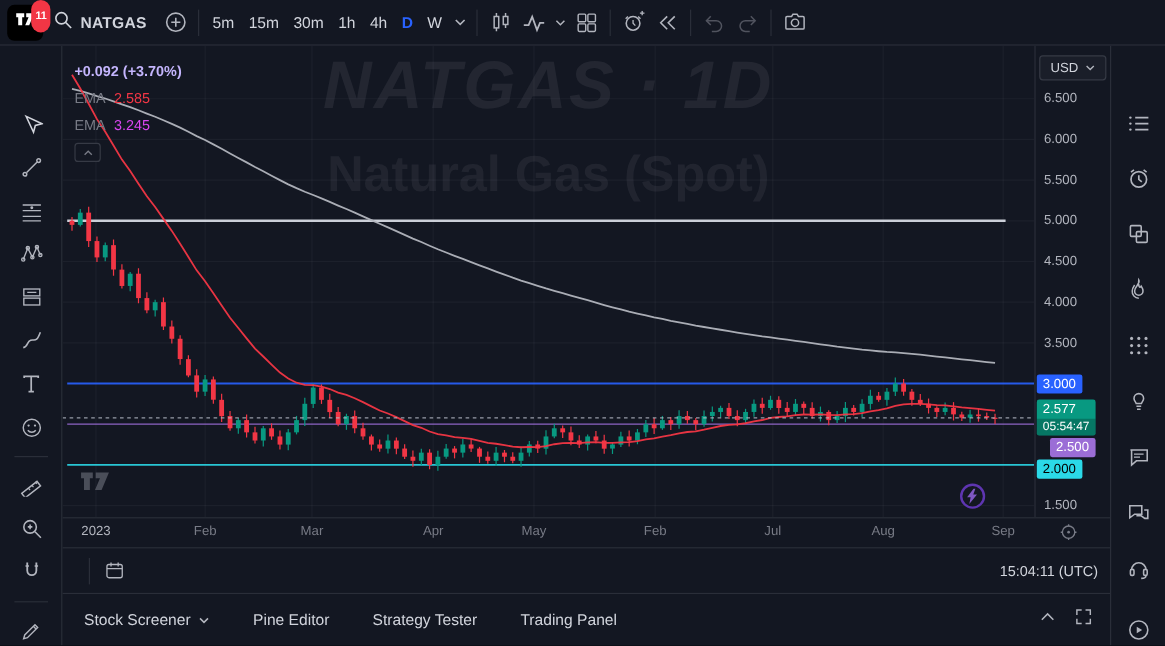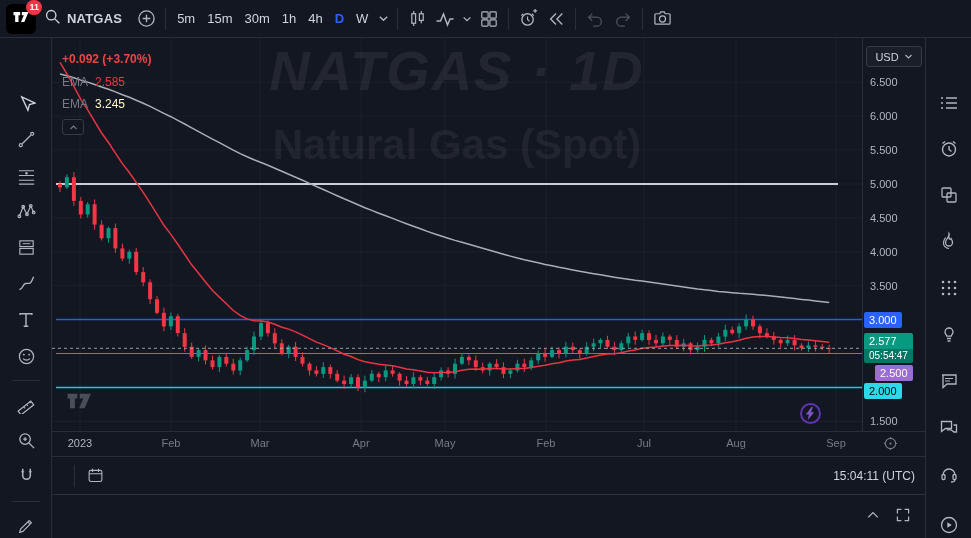--- a/index.html
+++ b/index.html
@@ -9,21 +9,21 @@
 
   
   #topbar { position:absolute; left:0; top:0; width:971px; height:38px; border-bottom:1px solid #2a2e39;
             display:flex; align-items:center; padding:0 8px 0 6px; background:#131722; z-index:30; }
   .icon-btn { width:28px; height:28px; display:flex; align-items:center; justify-content:center;
               border-radius:4px; color:#b2b5be; cursor:pointer; flex:0 0 auto; }
   .icon-btn.disabled { color:#50535e; }
   .sep { width:1px; height:22px; background:#2a2e39; margin:0 5px; flex:0 0 auto; }
   #tv-logo { position:relative; width:30px; height:30px; background:#000; border-radius:6px;
              display:flex; align-items:center; justify-content:center; cursor:pointer; flex:0 0 auto; }
-  #notif-badge { position:absolute; top:-4px; right:-6px; min-width:15px; height:15px; background:#f23645;
+  #notif-badge { position:absolute; top:-4px; right:-6px; min-width:15px; height:27px; background:#f23645;
                  color:#fff; font-size:9px; font-weight:bold; border-radius:8px; display:flex;
                  align-items:center; justify-content:center; padding:0 3px; }
   #symbol-search { display:flex; align-items:center; gap:6px; height:28px; padding:0 10px 0 8px;
                    border-radius:4px; cursor:pointer; flex:0 0 auto; }
   #symbol-search .sym { font-size:13px; font-weight:bold; color:#d1d4dc; letter-spacing:.2px; }
   #timeframes { display:flex; align-items:center; flex:0 0 auto; }
   .tf-btn { padding:0 6px; height:24px; display:flex; align-items:center; font-size:13px;
             color:#d1d4dc; border-radius:4px; cursor:pointer; }
   .tf-btn.active { color:#2962ff; font-weight:bold; }
   #layout-group { display:flex; align-items:center; gap:6px; height:28px; padding:0 6px;
@@ -43,25 +43,25 @@
   .rtool { position:absolute; left:8px; width:30px; height:30px; display:flex; align-items:center;
            justify-content:center; color:#b2b5be; border-radius:4px; cursor:pointer; }
 
   
   #chart-root { position:absolute; left:52px; top:38px; width:810px; height:393px; overflow:hidden; }
   #watermark { position:absolute; left:0; top:0; width:100%; text-align:center; pointer-events:none; }
   #watermark .wm1 { font-size:56px; font-weight:bold; color:rgba(178,181,190,0.10); letter-spacing:2px;font-style:italic; }
   #watermark .wm2 { margin-top:18px; font-size:42px; font-weight:bold; color:rgba(178,181,190,0.09); }
   #chart-svg { position:absolute; left:0; top:0; }
   #legend { position:absolute; left:10px; top:14px; font-size:12px; z-index:5; }
-  #legend .change { color:#ef4444; font-weight:bold; margin-bottom:9px; }
+  #legend .change { color:#c4b5fd; font-weight:bold; margin-bottom:9px; }
   .ema-row { display:flex; gap:7px; margin-bottom:8px; }
   .ema-row .lbl { color:#787b86; }
   .ema1-val { color:#f23645; }
-  .ema2-val { color:#fef9c3; }
+  .ema2-val { color:#d946ef; }
   #legend-collapse { width:22px; height:16px; border:1px solid #363a45; border-radius:3px; background:#131722;
                      display:flex; align-items:center; justify-content:center; color:#787b86; cursor:pointer; margin-top:2px; }
   #tv-mark { position:absolute; left:14px; top:352px; opacity:.55; }
   #bolt-badge { position:absolute; left:748px; top:365px; width:21px; height:21px; border:2px solid #5e35b1;
                 border-radius:50%; display:flex; align-items:center; justify-content:center; background:#131722; cursor:pointer; }
 
   
   #price-axis { position:absolute; left:862px; top:38px; width:63px; height:393px; border-left:1px solid #2a2e39;
                 font-size:11px; color:#b2b5be; background:#131722; z-index:10; }
   #usd-select { position:absolute; left:3px; top:8px; width:56px; height:21px; border:1px solid #363a45;
@@ -688,20 +688,37 @@
     <div class="icon-btn" style="width:24px;height:24px">
       <svg width="17" height="17" viewBox="0 0 20 20" fill="none" stroke="currentColor" stroke-width="1.3">
           <rect x="2.5" y="4" width="15" height="13" rx="2"></rect>
           <path d="M2.5 8h15M6.5 2v4M13.5 2v4"></path>
         </svg>
     </div>
     <div id="range-clock">15:04:11 (UTC)</div>
   </div>
 
   <div id="bottom-tabs">
+    <div id="tabs-list" style="display:flex;align-items:center;gap:36px">
+        <div class="panel-tab">
+          <span>Stock Screener</span>
+          <svg width="10" height="10" viewBox="0 0 12 12" fill="none" stroke="#b2b5be" stroke-width="1.5">
+            <path d="M2 4l4 4 4-4"></path>
+          </svg>
+        </div>
+        <div class="panel-tab">
+          <span>Pine Editor</span>
+        </div>
+        <div class="panel-tab">
+          <span>Strategy Tester</span>
+        </div>
+        <div class="panel-tab">
+          <span>Trading Panel</span>
+        </div>
+      </div>
     <div id="tabs-right">
       <span style="cursor:pointer">
         <svg width="16" height="16" viewBox="0 0 20 20" fill="none" stroke="currentColor" stroke-width="1.6">
             <path d="M4 13l6-6 6 6"></path>
           </svg>
       </span>
       <span style="cursor:pointer">
         <svg width="16" height="16" viewBox="0 0 20 20" fill="none" stroke="currentColor" stroke-width="1.5">
             <path d="M3 8V3h5M12 3h5v5M17 12v5h-5M8 17H3v-5"></path>
           </svg>

